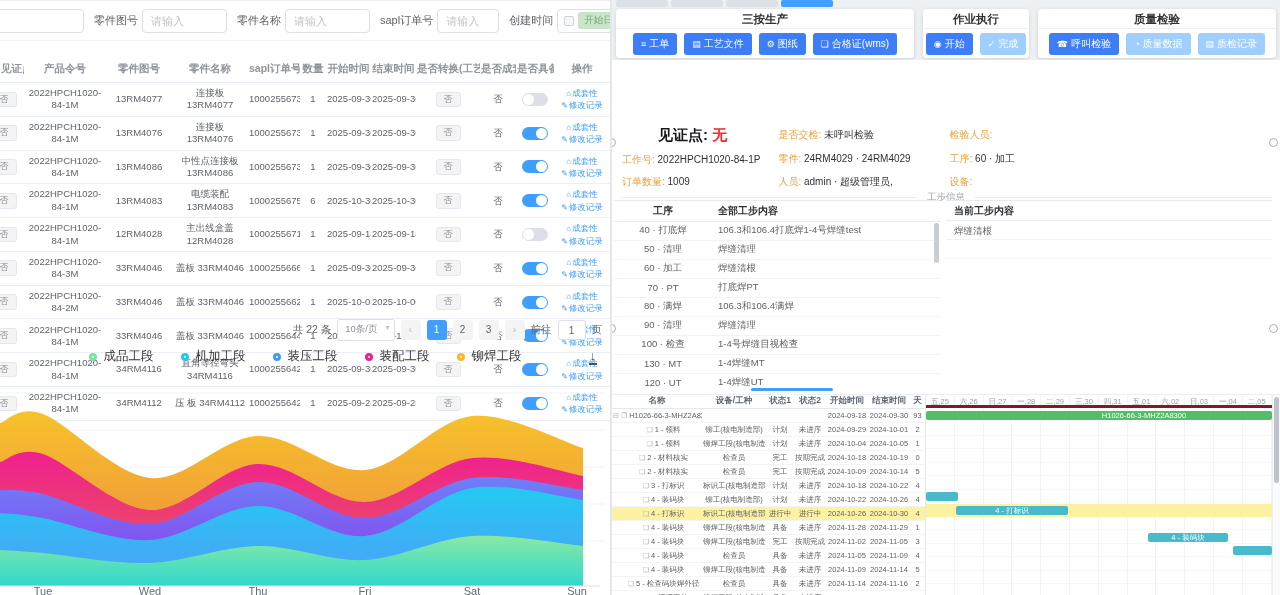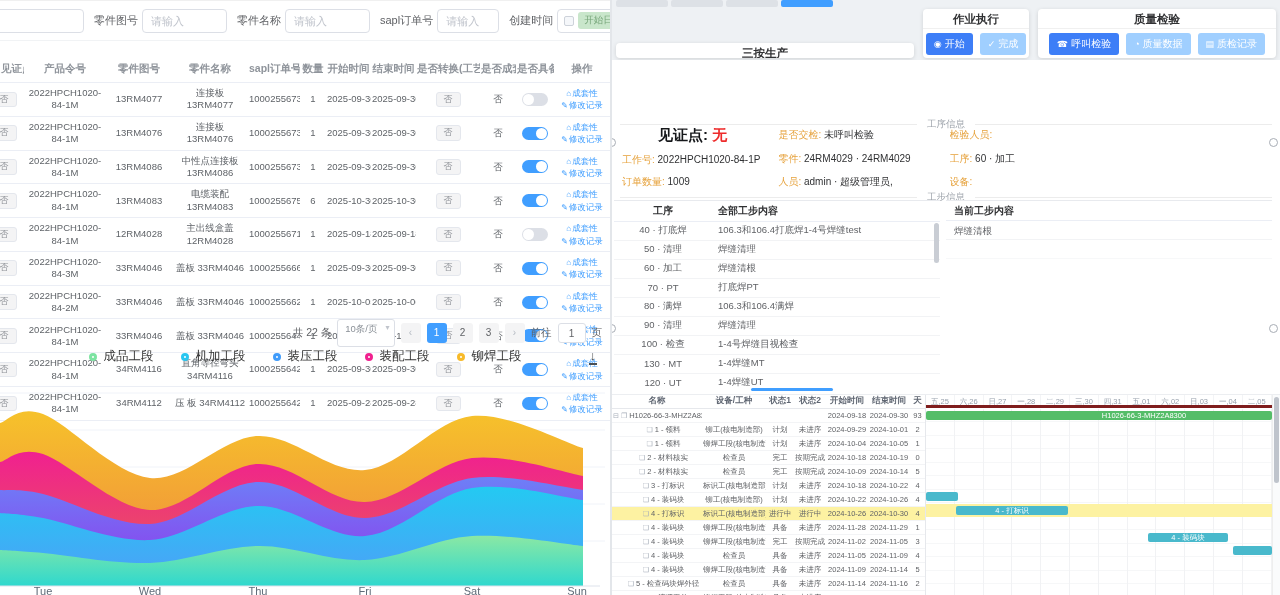--- a/index.html
+++ b/index.html
@@ -32,21 +32,21 @@
   .toggle{display:inline-block;width:26px;height:13px;border-radius:7px;position:relative;cursor:pointer;vertical-align:middle;}
   .toggle.on{background:#409eff;}
   .toggle.off{background:#dcdfe6;}
   .toggle .knob{position:absolute;top:1px;width:11px;height:11px;border-radius:50%;background:#fff;}
   .toggle.on .knob{right:1px;}
   .toggle.off .knob{left:1px;}
   .act-link{color:#409eff;font-size:8.5px;white-space:nowrap;margin:0 1px;cursor:pointer;display:inline-block;}
   .act-ico{font-size:8px;margin-right:1px;}
 
   .pagination{position:absolute;top:318px;right:8px;display:flex;align-items:center;gap:6px;font-size:10.5px;color:#606266;}
-  .psize{border:1px solid #dcdfe6;border-radius:3px;padding:3px 16px 10px 7px;color:#8a9097;font-size:9.5px;position:relative;background:#fff;}
+  .psize{border:1px solid #dcdfe6;border-radius:3px;padding:3px 16px 4px 7px;color:#8a9097;font-size:9.5px;position:relative;background:#fff;}
   .psize::after{content:"▾";position:absolute;right:4px;top:3px;font-size:8px;color:#c0c4cc;}
   .pbtn{min-width:20px;height:20px;line-height:20px;text-align:center;background:#f4f4f5;border-radius:3px;color:#606266;font-size:10px;cursor:pointer;padding:0 4px;}
   .pbtn.active{background:#409eff;color:#fff;}
   .pbtn.arrow{color:#b6bcc4;}
   .jump-input{width:28px;height:20px;border:1px solid #dcdfe6;border-radius:3px;text-align:center;font-size:10px;color:#606266;font-family:inherit;}
 
   .legend{position:absolute;top:347px;left:0;right:0;display:flex;justify-content:center;gap:27px;align-items:flex-start;height:24px;}
   .l-item{display:flex;align-items:center;gap:7px;font-size:12.5px;color:#333;cursor:pointer;}
   .l-ring{width:8px;height:8px;border-radius:50%;border:3px solid #999;background:#fff;flex:none;}
   .download{position:absolute;right:13px;top:349px;color:#4a4f55;font-size:13px;line-height:12px;border-bottom:2px solid #4a4f55;padding:0 1px 1px 1px;cursor:pointer;}
@@ -401,21 +401,21 @@
 
   <div class="right-app">
     <div class="top-strip"></div>
     <div class="tabstrip" id="tabstrip">
         <span class="tabstub"></span>
         <span class="tabstub"></span>
         <span class="tabstub"></span>
         <span class="tabstub active"></span>
       </div>
     <div class="cards" id="cards">
-        <div class="card" style="width: 298px; margin-top: 34px;">
+        <div class="card" style="width: 298px;">
           <div class="card-title">三按生产</div>
           <div class="card-body">
             <button class="btn primary"><span class="bi">≡</span> 工单</button>
             <button class="btn primary"><span class="bi">▤</span> 工艺文件</button>
             <button class="btn primary"><span class="bi">⚙</span> 图纸</button>
             <button class="btn primary"><span class="bi">❏</span> 合格证(wms)</button>
           </div>
         </div>
         <div class="card" style="width: 106px;">
           <div class="card-title">作业执行</div>
@@ -428,23 +428,20 @@
           <div class="card-title">质量检验</div>
           <div class="card-body">
             <button class="btn primary"><span class="bi">☎</span> 呼叫检验</button>
             <button class="btn disabled"><span class="bi">◔</span> 质量数据</button>
             <button class="btn disabled"><span class="bi">▤</span> 质检记录</button>
           </div>
         </div>
       </div>
 
     <div class="right-panel">
-      <div class="sec-divider" id="sec1">
-          <span>工序信息</span>
-        </div>
 
       <div class="info-grid" id="info-grid">
           <div class="info-col">
             <div class="info-item"><span class="witness-label">见证点: </span><span class="witness-value">无</span></div>
             <div class="info-item"><span class="i-label">工作号: </span><span class="i-value">2022HPCH1020-84-1P</span></div>
             <div class="info-item"><span class="i-label">订单数量: </span><span class="i-value">1009</span></div>
           </div>
           <div class="info-col">
             <div class="info-item"><span class="i-label">是否交检: </span><span class="i-value">未呼叫检验</span></div>
             <div class="info-item"><span class="i-label">零件: </span><span class="i-value">24RM4029 · 24RM4029</span></div>

